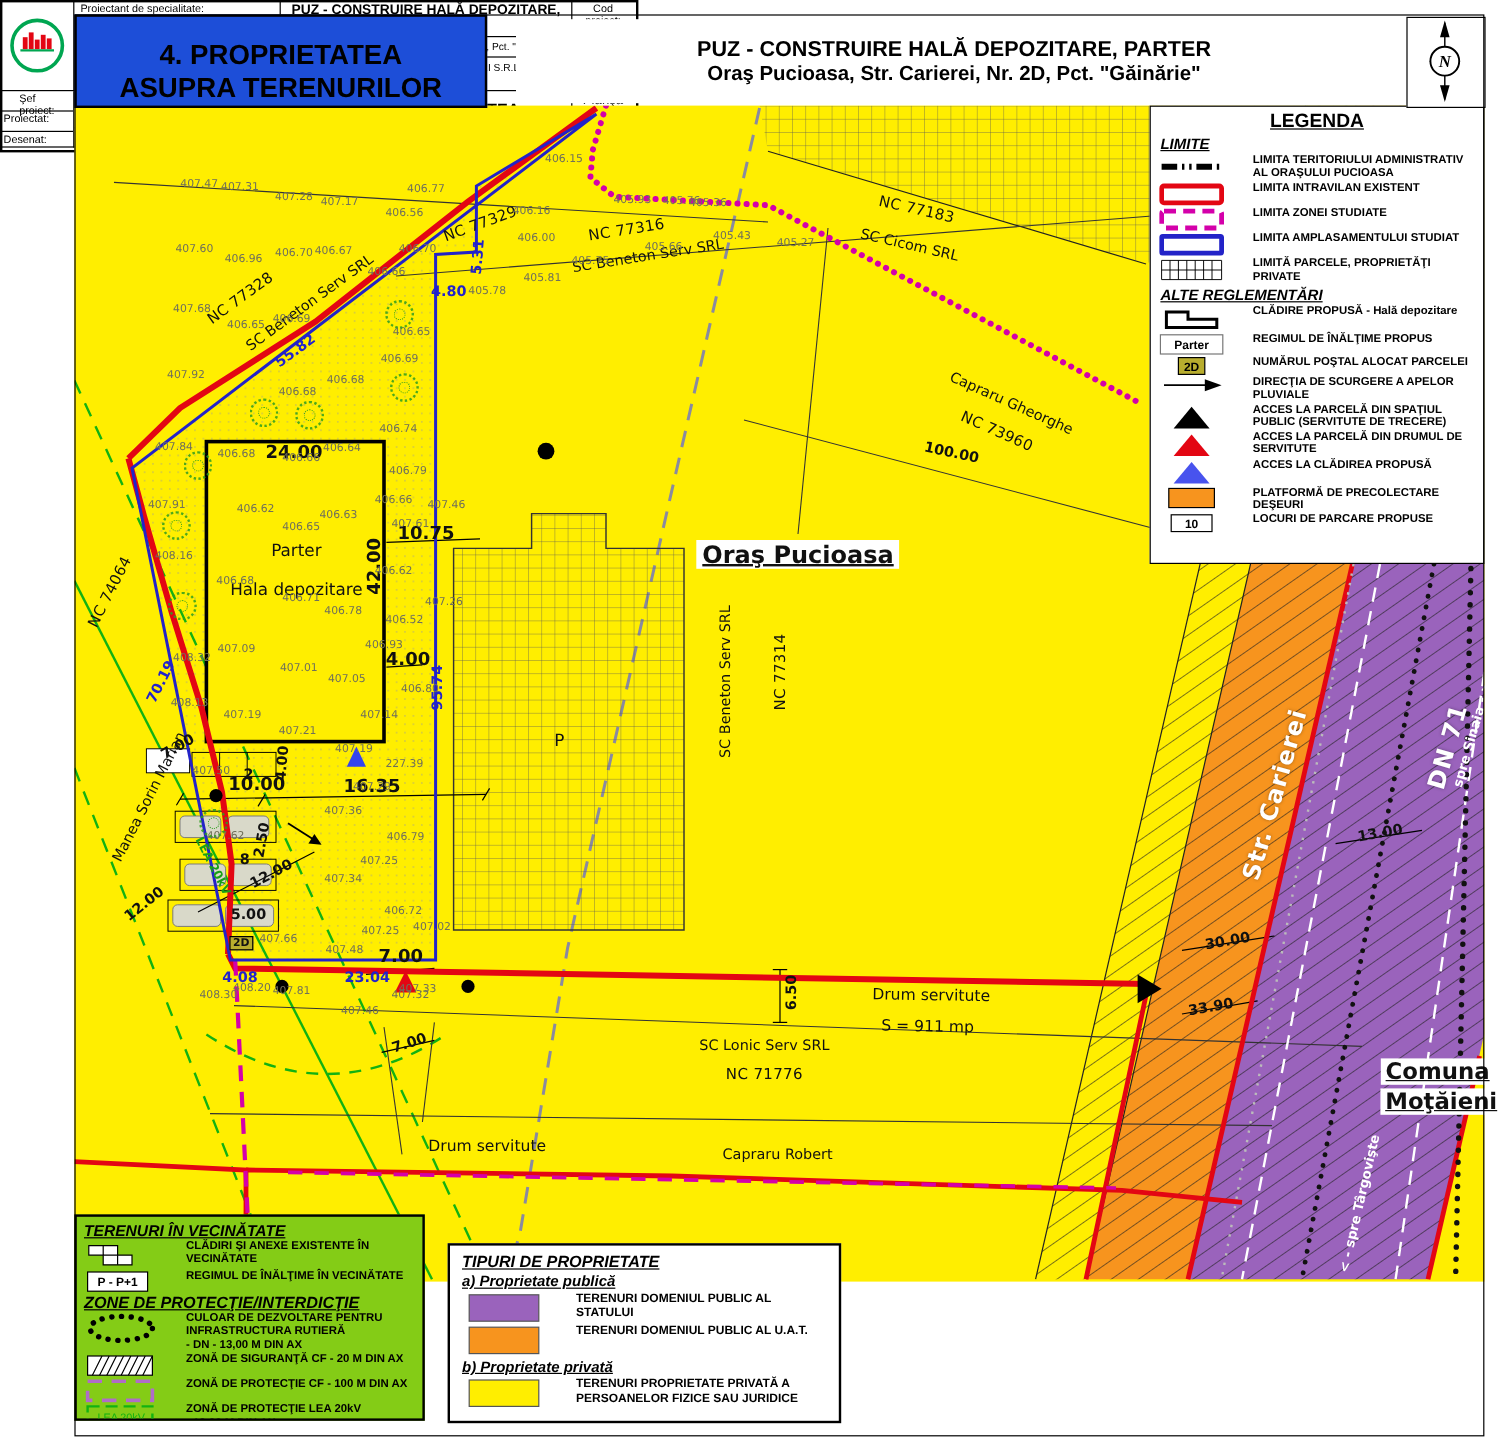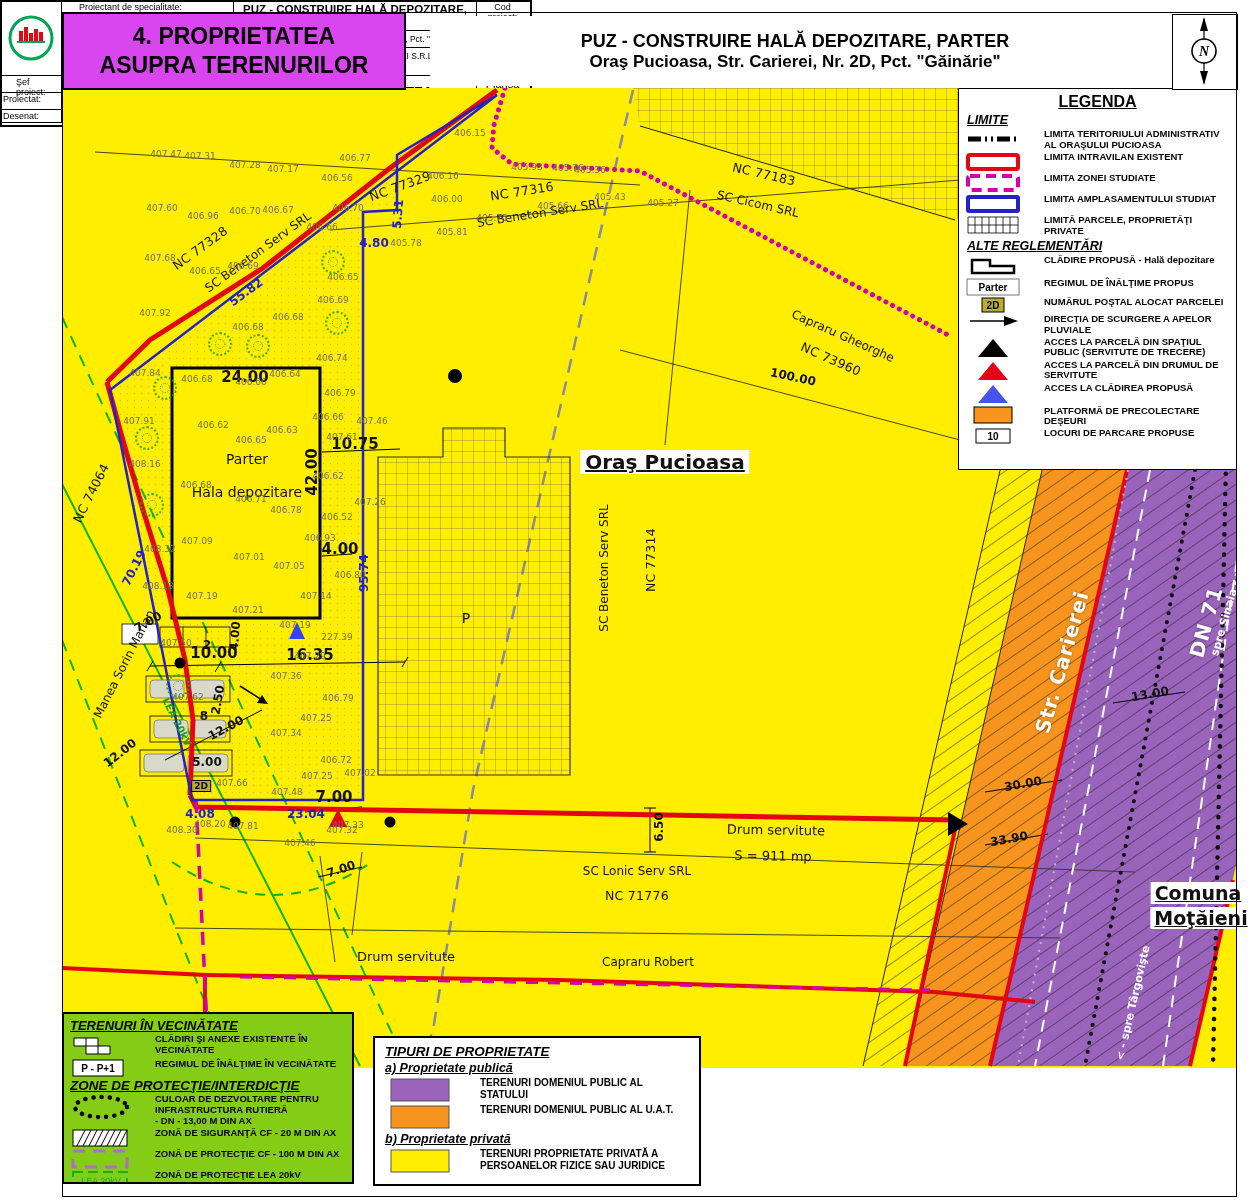--- a/index.html
+++ b/index.html
@@ -1,21 +1,21 @@
 <!DOCTYPE html>
 <html><head>
 <meta charset="utf-8">
 <style>
   html,body{margin:0;padding:0;background:#fff;font-family:"Liberation Sans",sans-serif;}
   #page{position:relative;width:1260px;height:1200px;background:#fff;overflow:hidden;}
   .abs{position:absolute;}
   
   #sheet-border{left:62px;top:12px;width:1173px;height:1183px;border:1.5px solid #000;pointer-events:none;z-index:40;}
-  #title-box{left:62px;top:12px;width:340px;height:74px;border:2px solid #000;background:#d946ef;z-index:30;
-             display:flex;flex-direction:column;justify-content:center;align-items:center;}
+  #title-box{left:62px;top:12px;width:340px;height:74px;border:2px solid #000;background:#1d4ed8;z-index:30;
+             display:flex;flex-direction:column;justify-content:flex-end;align-items:center;}
   #title-box .t{font-size:23px;font-weight:bold;line-height:1.25;color:#000;}
   #proj-title{left:430px;top:16px;width:730px;height:70px;z-index:30;display:flex;flex-direction:column;justify-content:center;align-items:center;background:#fff;}
   #proj-title .l1{font-size:18px;font-weight:bold;}
   #proj-title .l2{font-size:17px;font-weight:bold;}
   #north-box{left:1172px;top:14px;width:64px;height:74px;border:1.5px solid #000;background:#fff;z-index:31;}
   
   #map{left:62px;top:88px;width:1175px;height:980px;background:#FFEE00;overflow:hidden;z-index:1;}
   #map-texts{left:0;top:0;width:1260px;height:1200px;z-index:5;pointer-events:none;}
   .mt{position:absolute;transform:translate(-50%,-50%) rotate(var(--r,0deg));white-space:nowrap;color:#111;font-family:"DejaVu Sans",sans-serif;}
   .nc{font-size:12.5px;letter-spacing:.3px;}
@@ -598,21 +598,21 @@
             <rect x="19" y="15" width="4" height="14"></rect>
           <rect x="24" y="21" width="4" height="8"></rect>
             <rect x="29" y="17" width="4" height="12"></rect>
           <rect x="34" y="20" width="4" height="9"></rect>
         </g>
         <line x1="12" y1="30" x2="40" y2="30" stroke="#00a651" stroke-width="2"></line>
       </svg>
     </div>
 
     <div class="cell" style="left:62px;top:0;width:172px;height:76px;">
-      <div style="margin-left:14px">Proiectant de specialitate:</div>
+      <div style="margin-left:2px">Proiectant de specialitate:</div>
       <div class="green-co" style="margin-left:14px;font-size:9.5px">S.C. MIRUNA GISCONCEPT S.R.L.</div>
       <div style="border-top:1px solid #000;margin:3px 0 2px 0;"></div>
       <div style="font-size:9.5px">Tel./Fax: +40(0)245 212 909</div>
       <div style="font-size:9.5px">Mobil: +40(0)734 722 655</div>
       <div style="font-style:italic;font-size:9.5px">mirunagisconcept@yahoo.com</div>
     </div>
 
     <div class="cell" style="left:234px;top:0;width:243px;height:76px;text-align:center;">
       <div class="bold" style="font-size:11.5px;margin-top:1px">PUZ - CONSTRUIRE HALĂ DEPOZITARE, PARTER</div>
       <div style="border-top:1px solid #000;margin:3px -3px;"></div>

